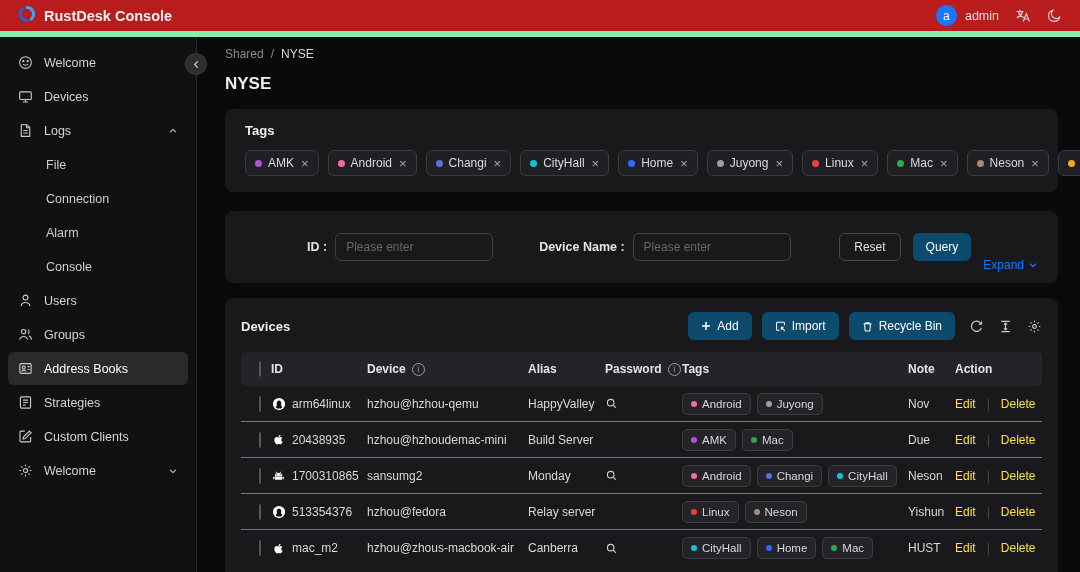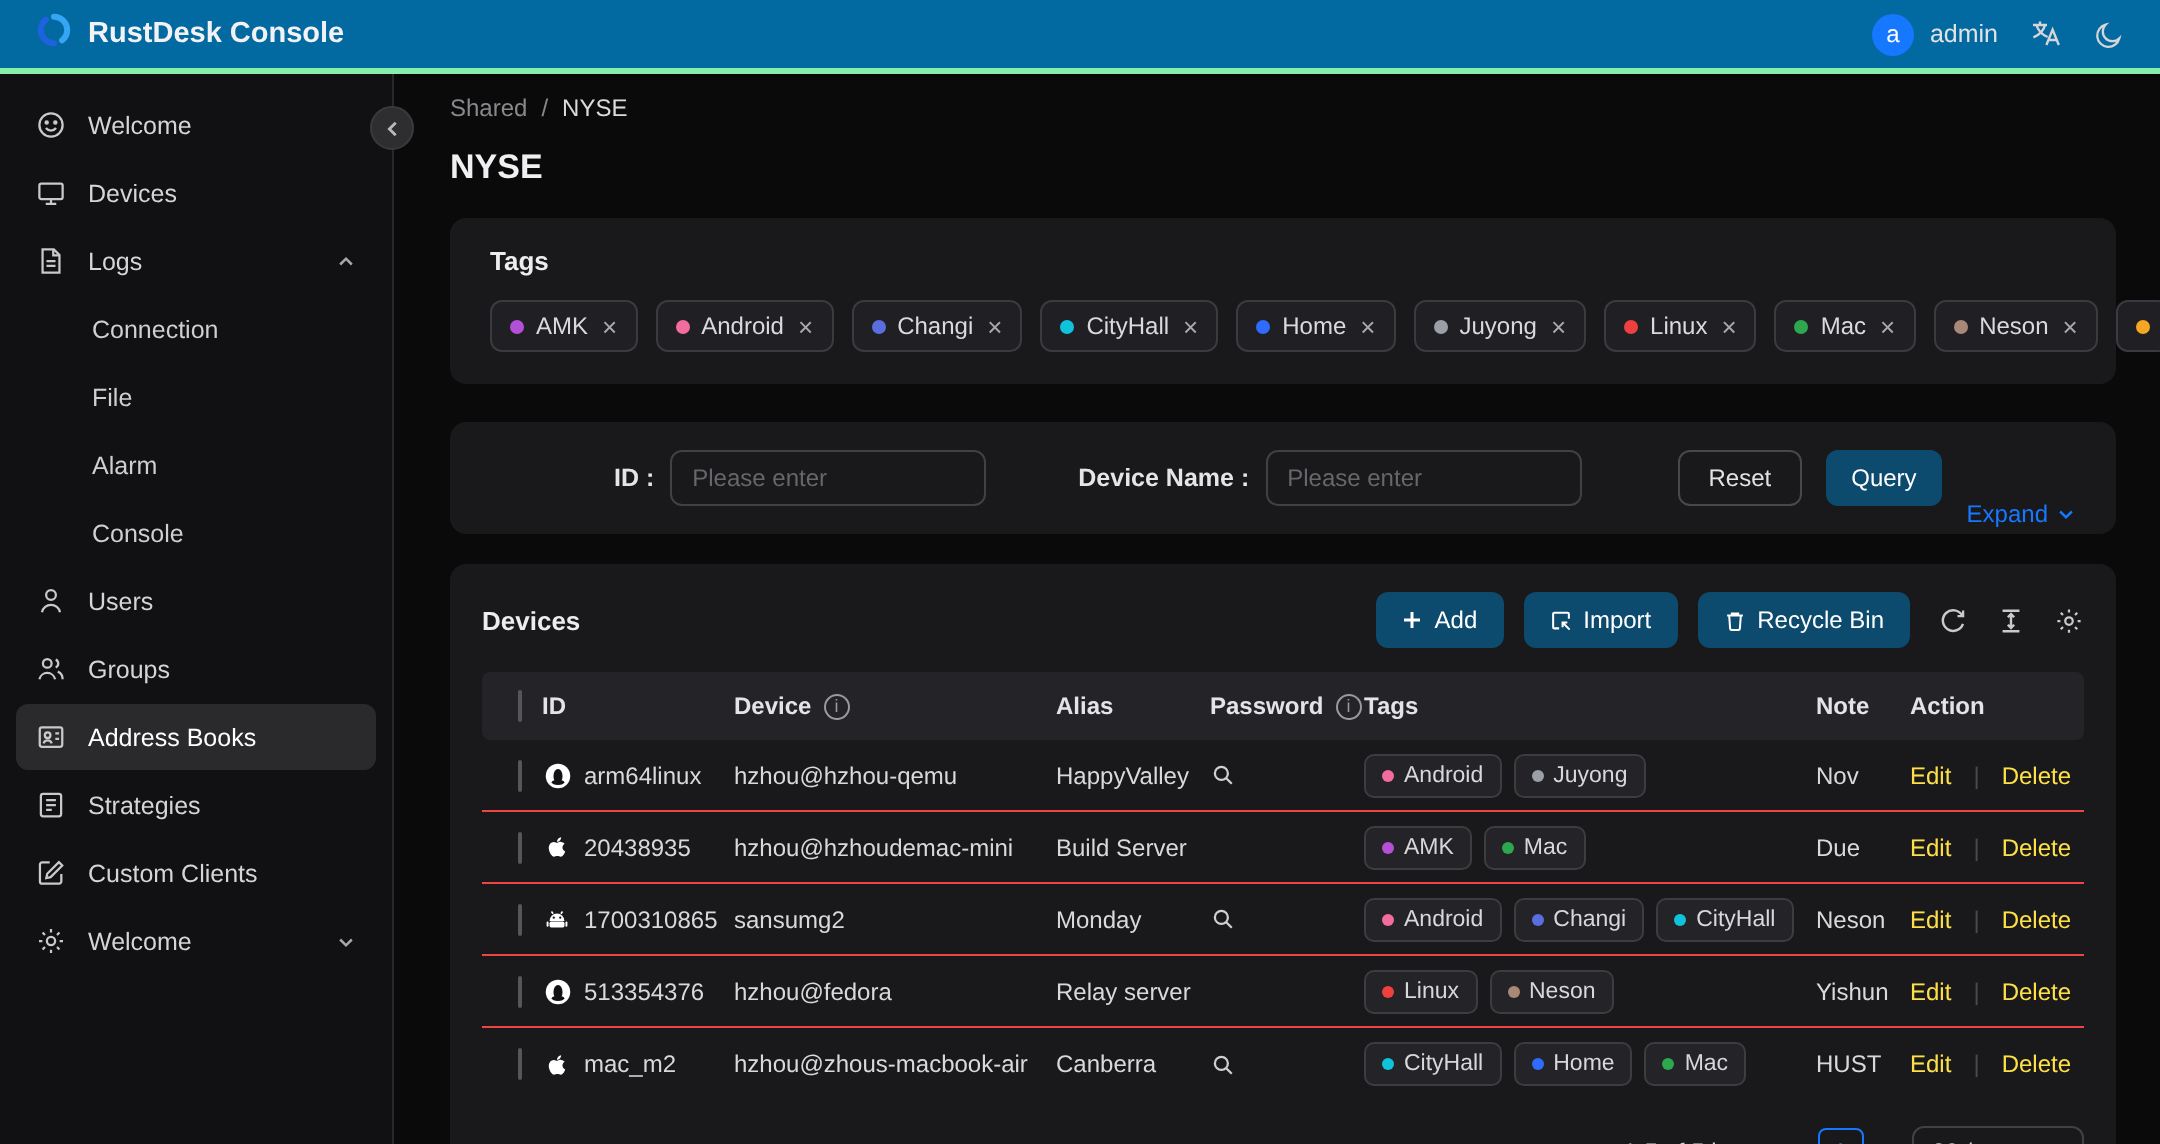--- a/index.html
+++ b/index.html
@@ -1,21 +1,21 @@
 <!DOCTYPE html>
 <html><head>
 <meta charset="utf-8">
 <style>
   * { box-sizing: border-box; margin: 0; padding: 0; }
   html,body { width:1080px; height:572px; overflow:hidden; background:#0a0a0b;
     font-family:"Liberation Sans", sans-serif; color:#e6e6e8; }
   .app { width:1080px; height:572px; position:relative; }
 
   
-  .topbar { height:37px; background:#0369a1; border-bottom:3px solid #86efac;
+  .topbar { height:37px; background:#b91c1c; border-bottom:6px solid #86efac;
     display:flex; align-items:center; padding:0 18px; }
   .brand { display:flex; align-items:center; gap:8px; font-size:14.5px; font-weight:bold; color:#f2f2f4; }
   .topbar-right { margin-left:auto; display:flex; align-items:center; gap:16px; }
   .avatar { width:21px; height:21px; border-radius:50%; background:#1677ff; color:#fff;
     display:flex; align-items:center; justify-content:center; font-size:12px; }
   .username { font-size:12.5px; color:#e3e3e5; margin-left:-8px; }
   .top-icon { color:#d6d6d8; display:flex; align-items:center; }
 
   
   .layout { display:flex; height:535px; position:relative; }
@@ -42,21 +42,21 @@
   
   .tags-panel { padding:14px 20px 16px; margin-bottom:19px; }
   .panel-heading { font-size:13px; font-weight:bold; color:#ededef; }
   .pill-row { display:flex; align-items:center; gap:9px; margin-top:12px; flex-wrap:nowrap; }
   .pill { display:inline-flex; align-items:center; gap:6px; height:26px; padding:0 9px;
     border:1px solid #3b3b3f; background:#202024; border-radius:6px; font-size:12px; color:#dadadc; cursor:pointer; }
   .dot { width:7px; height:7px; border-radius:50%; flex-shrink:0; }
   .pill .x { color:#a9a9ad; font-size:13px; line-height:1; margin-left:1px; cursor:pointer; }
 
   
-  .filter-panel { height:56px; display:flex; align-items:center; padding:0 20px; margin-bottom:15px; }
+  .filter-panel { height:72px; display:flex; align-items:center; padding:0 20px; margin-bottom:15px; }
   .f-label { font-size:12.5px; font-weight:bold; color:#e5e5e7; margin-right:8px; white-space:nowrap; }
   .f-input { width:158px; height:28px; background:transparent; border:1px solid #414145; border-radius:6px;
     color:#ddd; font-size:12px; padding:0 10px; outline:none; font-family:"Liberation Sans",sans-serif; }
   .f-input::placeholder { color:#66666b; }
   .ml62 { margin-left:62px; } .ml46 { margin-left:46px; }
   .filter-actions { margin-left:auto; display:flex; align-items:center; gap:12px; }
   .btn-outline { height:28px; padding:0 14px; background:transparent; border:1px solid #48484c;
     border-radius:6px; color:#e2e2e4; font-size:12px; cursor:pointer; font-family:inherit; }
   .btn-blue { height:28px; padding:0 13px; background:#0c4a6e; border:none; border-radius:6px;
     color:#fff; font-size:12px; cursor:pointer; display:inline-flex; align-items:center; gap:6px; font-family:inherit; }
@@ -170,24 +170,24 @@
         </span>
         <span>Logs</span>
         <span class="chev">
           <svg width="10" height="10" viewBox="0 0 12 12" fill="none" stroke="#a8a8ac" stroke-width="1.5">
               <polyline points="2.5,7.5 6,4 9.5,7.5"></polyline>
             </svg>
         </span>
       </div>
 
       <div class="side-sub">
+          <span>File</span>
+        </div>
+      <div class="side-sub">
           <span>Connection</span>
-        </div>
-      <div class="side-sub">
-          <span>File</span>
         </div>
       <div class="side-sub">
           <span>Alarm</span>
         </div>
       <div class="side-sub">
           <span>Console</span>
         </div>
 
       <div class="side-item">
         <span class="sicon">

